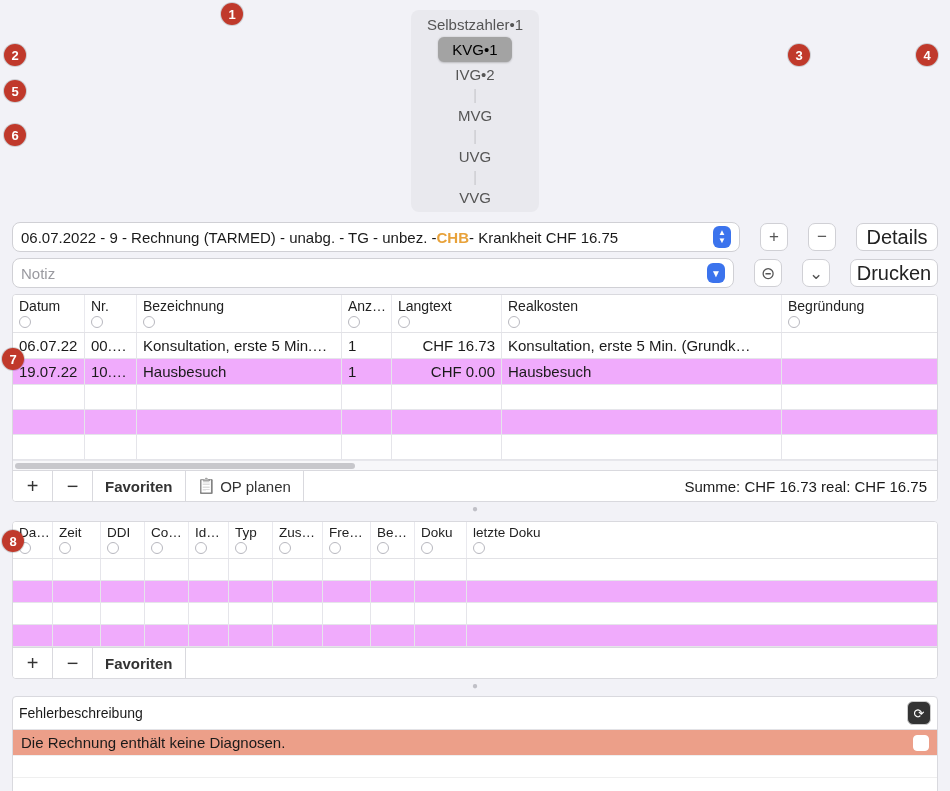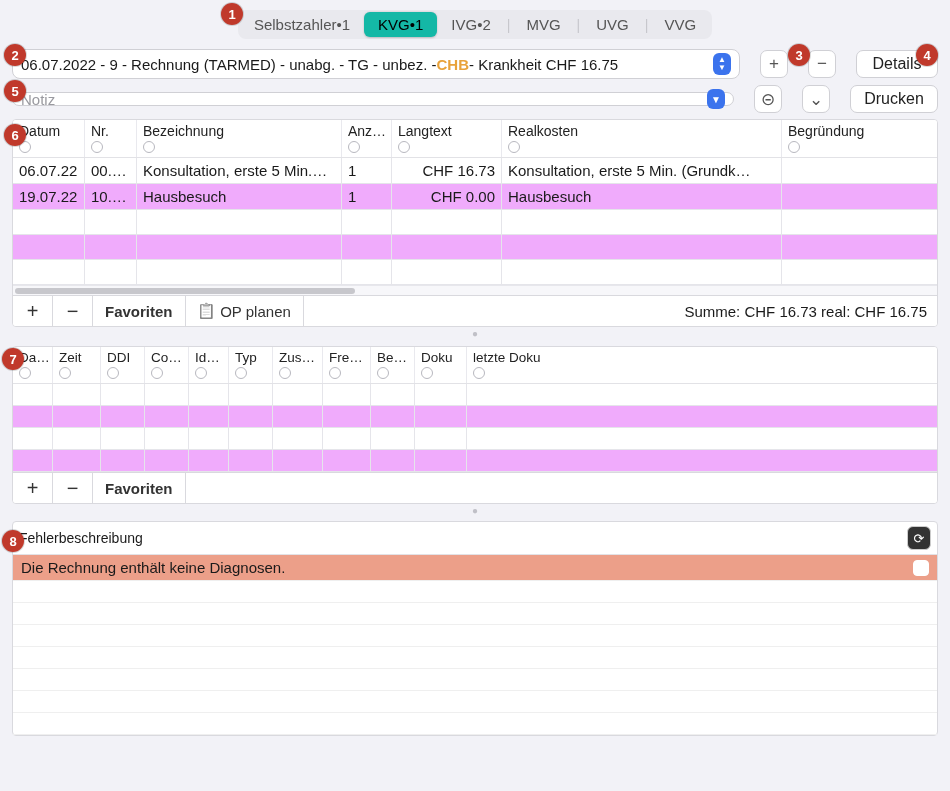--- a/index.html
+++ b/index.html
@@ -27,30 +27,31 @@
     box-shadow: 0 0 0 1px rgba(0,0,0,0.15);
   }
   
   .tabs-wrap { display:flex; justify-content:center; margin-bottom:10px; }
   .tabs {
     display:flex;
     background:#e9e9ee;
     border-radius:8px;
     padding:2px;
     align-items:center;
+    flex-direction:column;
   }
   .tab {
     padding:4px 14px;
     border-radius:6px;
     color:#555;
     cursor:pointer;
     font-size:15px;
   }
   .tab.active {
-    background:#14b8a6;
+    background:#a3a3a3;
     color:#000;
     box-shadow:0 0.5px 2px rgba(0,0,0,0.2);
   }
   .tab-sep { color:#c7c7cc; padding:0 2px; }
   
   .row { display:flex; gap:20px; align-items:center; margin-bottom:6px; }
   .select-main {
     flex:1;
     background:#fff;
     border:1px solid #d0d0d5;
@@ -89,31 +90,31 @@
     font-size:10px;
   }
   .btn {
     background:#fff;
     border:1px solid #d0d0d5;
     border-radius:7px;
     height:28px;
     padding:0 10px;
     display:flex; align-items:center; justify-content:center;
     cursor:pointer;
-    font-size:16px;
+    font-size:20px;
     color:#222;
   }
   .btn.square { width:28px; padding:0; font-size:17px; color:#555;}
   
   .note-input {
     flex:1;
     background:#fff;
     border:1px solid #d0d0d5;
     border-radius:8px;
-    height:14px;
+    height:30px;
     display:flex; align-items:center;
     padding:0 8px;
     color:#9a9aa0;
     font-size:15px;
   }
   
   .table {
     background:#fff;
     border:1px solid #d9d9de;
     border-radius:4px;

